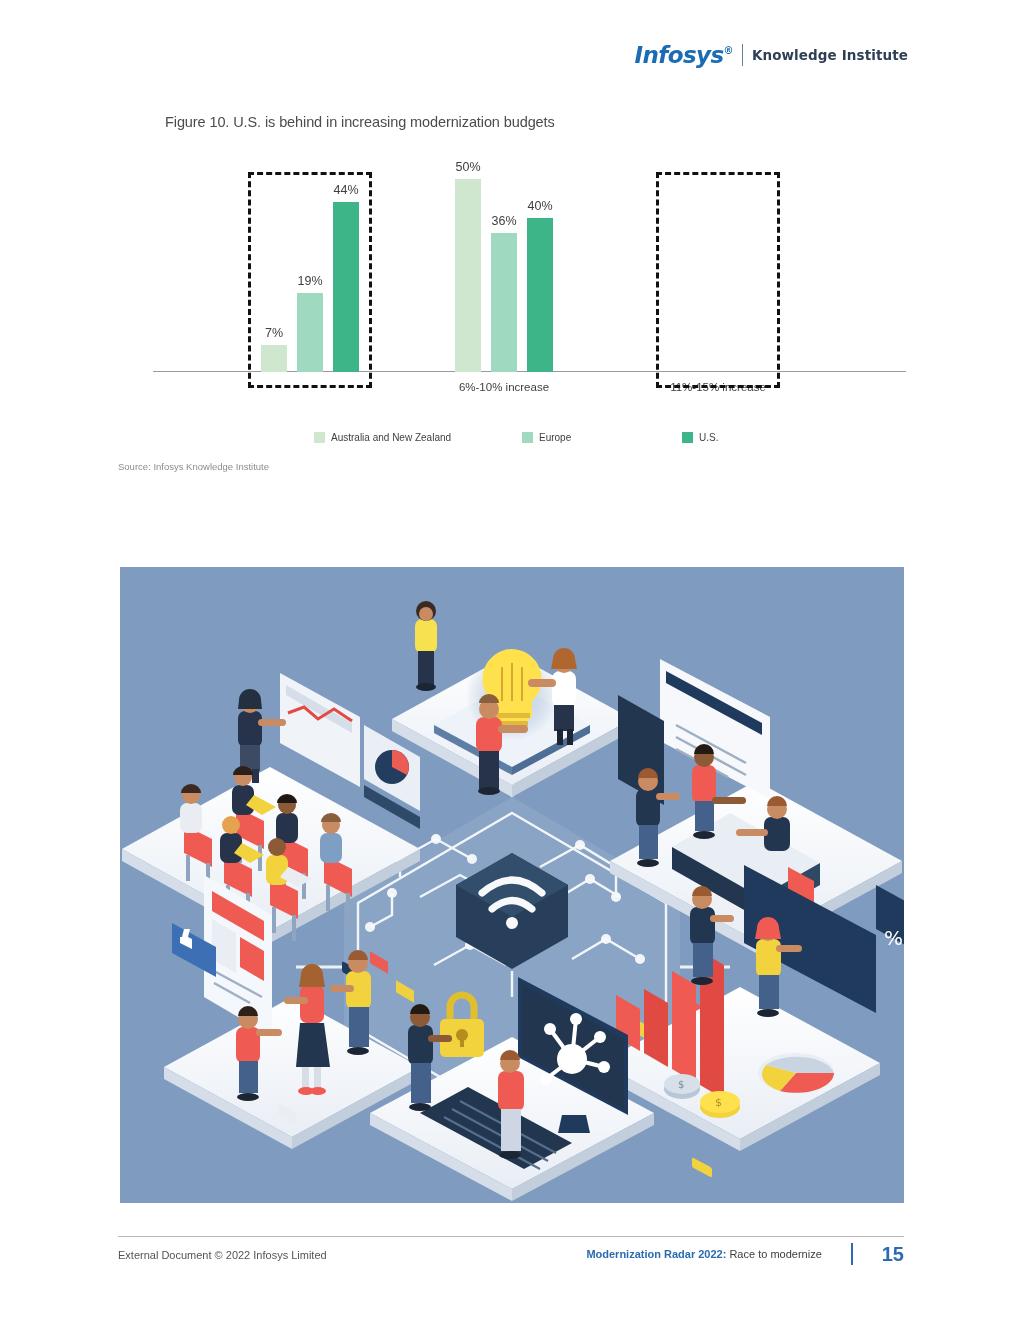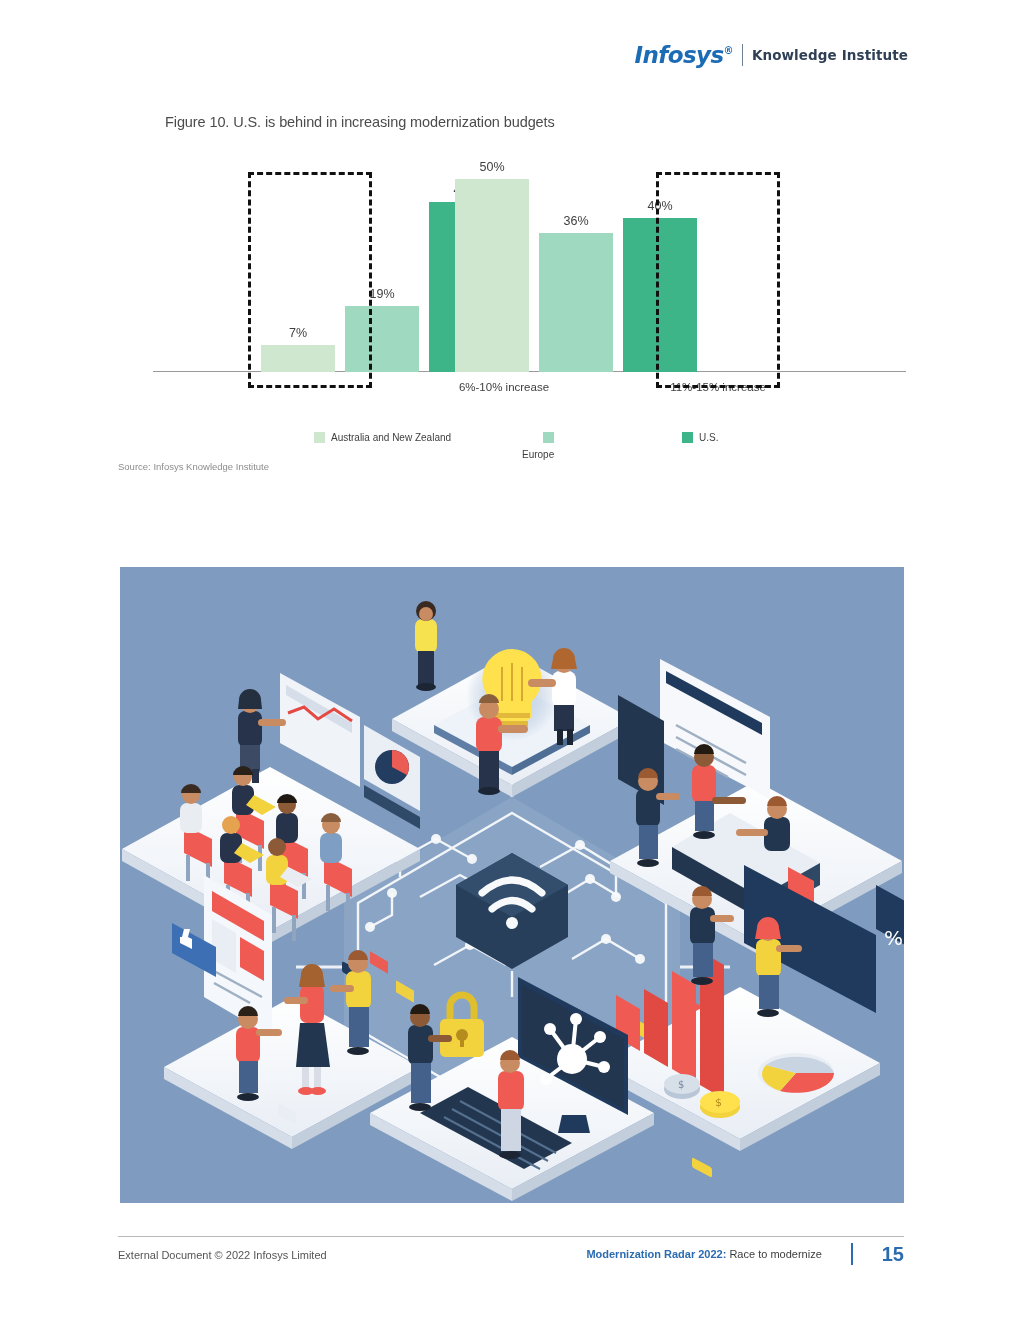--- a/index.html
+++ b/index.html
@@ -93,21 +93,20 @@
     position: absolute;
     bottom: 0;
     height: 212px;
     display: flex;
     align-items: flex-end;
     gap: 10px;
   }
   .bar {
     width: 26px;
     position: relative;
-    padding-left: 48px;
   }
   .bar .bar-label {
     position: absolute;
     top: -19px;
     left: 50%;
     transform: translateX(-50%);
     font-size: 12.5px;
     color: #3f3f3f;
     white-space: nowrap;
   }
@@ -217,21 +216,21 @@
 
 <div class="figure-title">Figure 10. U.S. is behind in increasing modernization budgets</div>
 
 <div class="chart-wrap">
   <div class="axis-line"></div>
   <div class="plot" id="plot-area">
       <div class="bar-group" style="left: 108px;">
         <div class="bar" style="height: 26.9818px; background: rgb(207, 230, 207);">
           <span class="bar-label">7%</span>
         </div>
-        <div class="bar" style="height: 66px; background: rgb(158, 217, 192);">
+        <div class="bar" style="height: 79px; background: rgb(158, 217, 192);">
           <span class="bar-label">19%</span>
         </div>
         <div class="bar" style="height: 169.6px; background: rgb(62, 180, 137);">
           <span class="bar-label">44%</span>
         </div>
       </div>
       <div class="bar-group" style="left: 302px;">
         <div class="bar" style="height: 192.727px; background: rgb(207, 230, 207);">
           <span class="bar-label">50%</span>
         </div>
@@ -241,21 +240,21 @@
         <div class="bar" style="height: 154.182px; background: rgb(62, 180, 137);">
           <span class="bar-label">40%</span>
         </div>
       </div>
     </div>
   <div class="legend" id="legend-area">
       <div class="legend-item" style="left: 196px;">
         <span class="legend-swatch" style="background: rgb(207, 230, 207);"></span>
         <span>Australia and New Zealand</span>
       </div>
-      <div class="legend-item" style="left: 404px; flex-direction: column;">
+      <div class="legend-item" style="left: 404px;">
         <span class="legend-swatch" style="background: rgb(158, 217, 192);"></span>
         <span>Europe</span>
       </div>
       <div class="legend-item" style="left: 564px;">
         <span class="legend-swatch" style="background: rgb(62, 180, 137);"></span>
         <span>U.S.</span>
       </div>
     </div>
     <div class="cat-label" style="left: 276px; width: 220px;">
       <div>6%-10% increase</div>

